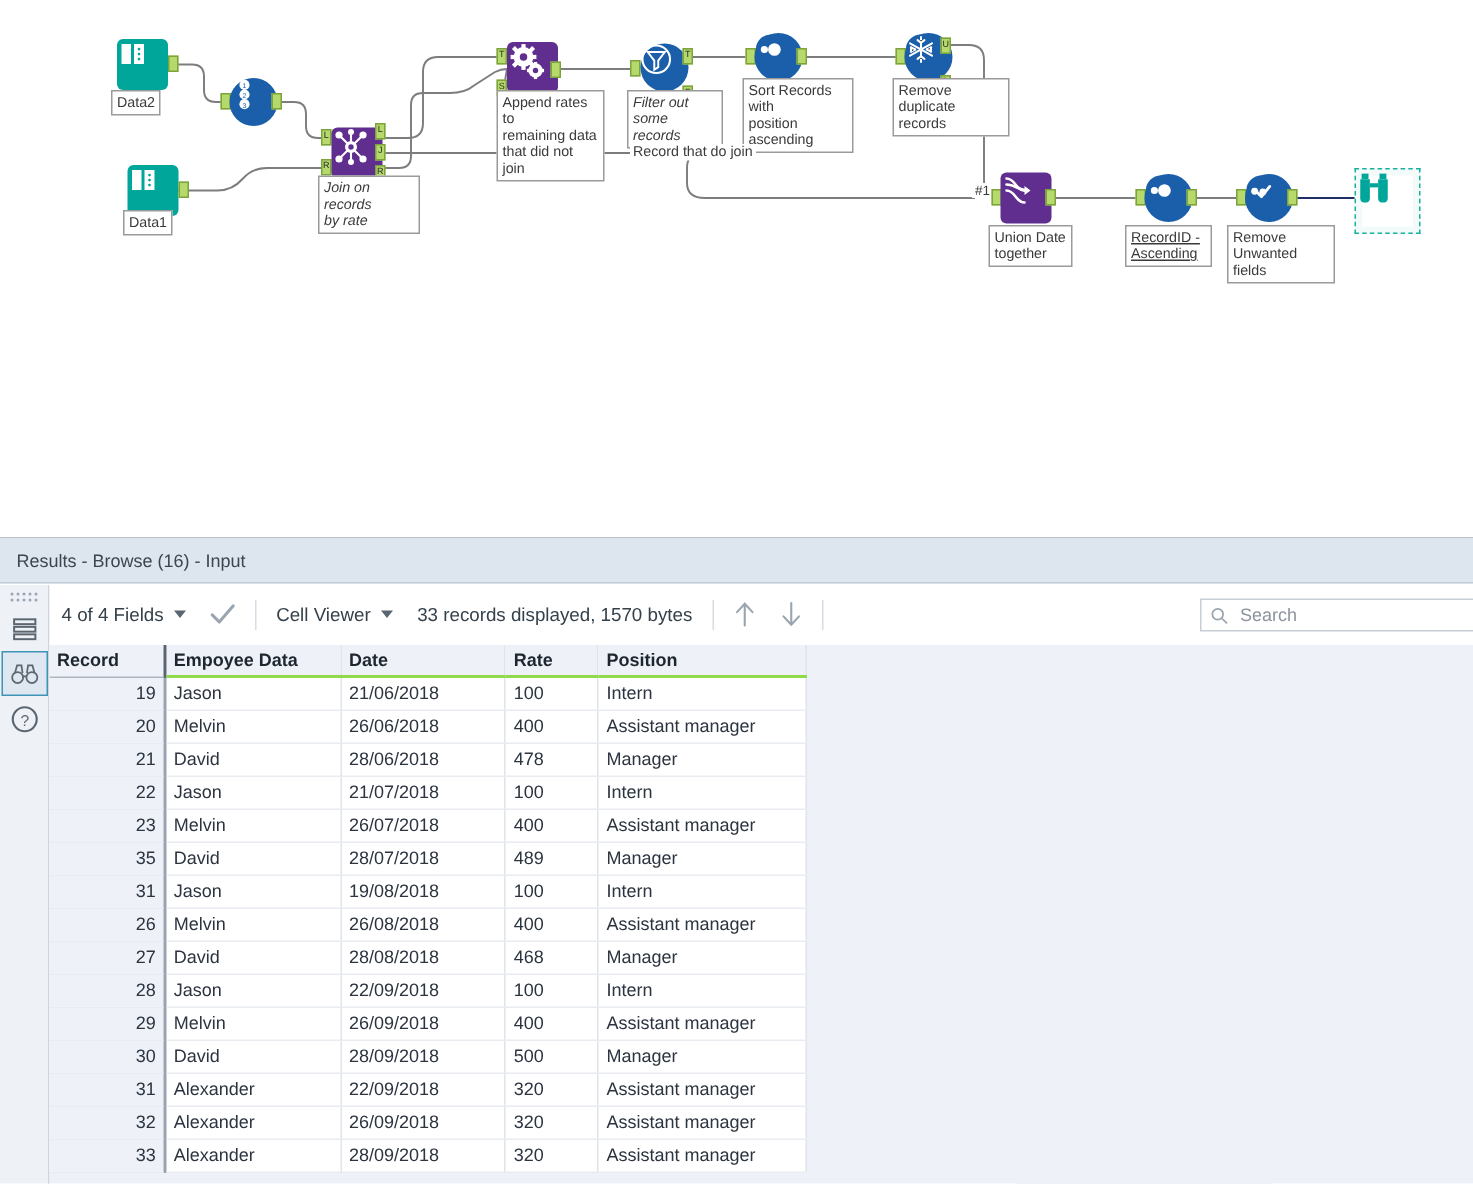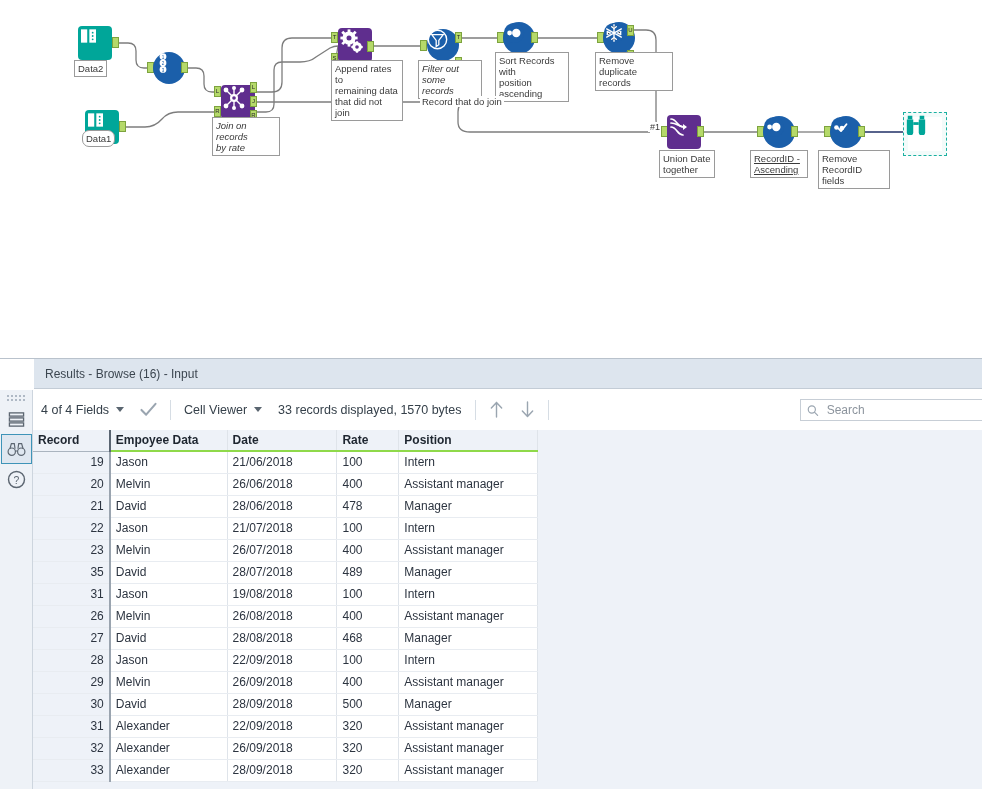--- a/index.html
+++ b/index.html
@@ -83,21 +83,20 @@
     pointer-events: none;
   }
 
   
   #results {
     position: absolute;
     left: 0; top: 358px;
     width: 982px; height: 431px;
     background: #ffffff;
     border-top: 1px solid #b9c2cc;
-    padding-left: 34px;
   }
   #results-titlebar {
     height: 30px;
     background: #dde5ee;
     border-bottom: 1px solid #c3ccd6;
     display: flex; align-items: center;
     padding-left: 11px;
     font-size: 12px;
     color: #3c4650;
   }
@@ -329,21 +328,21 @@
       <svg width="21" height="20" viewBox="0 0 24 24">
         <path d="M3 4h8v16H3z" fill="#ffffff"></path>
           <path d="M13 4h8v16h-8z" fill="#ffffff"></path>
         <path d="M11.4 3.4v17.2" stroke="#00a699" stroke-width="1.6"></path>
         <circle cx="17" cy="8" r="1.1" fill="#00a699"></circle>
           <circle cx="17" cy="12" r="1.1" fill="#00a699"></circle>
           <circle cx="17" cy="16" r="1.1" fill="#00a699"></circle>
       </svg>
     </div>
     <div class="anchor" style="left:119px; top:121px;"></div>
-    <div class="node-label" style="left:82px; top:130px;border-radius:7px;">Data1</div>
+    <div class="node-label" style="left:82px; top:140px;">Data1</div>
   </div>
 
   <div class="node">
     <div class="anchor" style="left:331px; top:32px;"></div>
     <div class="anchor-lbl" style="left:331px; top:32px;">T</div>
     <div class="anchor" style="left:331px; top:53px;"></div>
     <div class="anchor-lbl" style="left:331px; top:53px;">S</div>
 
     <div class="node-icon purple" style="left:338px; top:28px;">
       <svg width="26" height="26" viewBox="0 0 26 26">
@@ -466,21 +465,21 @@
     <div class="node-icon circle blue" style="left:830px; top:116px;">
       <svg width="22" height="22" viewBox="0 0 24 24">
         <circle cx="12" cy="12" r="11" fill="#1b5faa"></circle>
         <circle cx="7" cy="12.5" r="2.5" fill="#ffffff"></circle>
         <circle cx="13" cy="13" r="2.5" fill="#ffffff"></circle>
         <path d="M9 13.5l3 3 6-7.5" stroke="#ffffff" stroke-width="2" fill="none" stroke-linecap="round" stroke-linejoin="round"></path>
       </svg>
     </div>
     <div class="anchor" style="left:858px; top:126px;"></div>
     <div class="node-label" style="left:818px; top:150px; width:72px;">Remove
-RecordID fields</div>
+Unwanted fields</div>
   </div>
 
   <div class="node">
     <div class="anchor" style="left:913px; top:126px;"></div>
     <div class="browse-wrap" style="left:903px; top:112px;">
       <div class="browse-inner">
         <svg width="24" height="22" viewBox="0 0 26 24">
           <g fill="#00a699">
             <path d="M3 7h7v14a3.5 3.5 0 0 1-7 0z"></path>
             <path d="M16 7h7v14a3.5 3.5 0 0 1-7 0z"></path>

